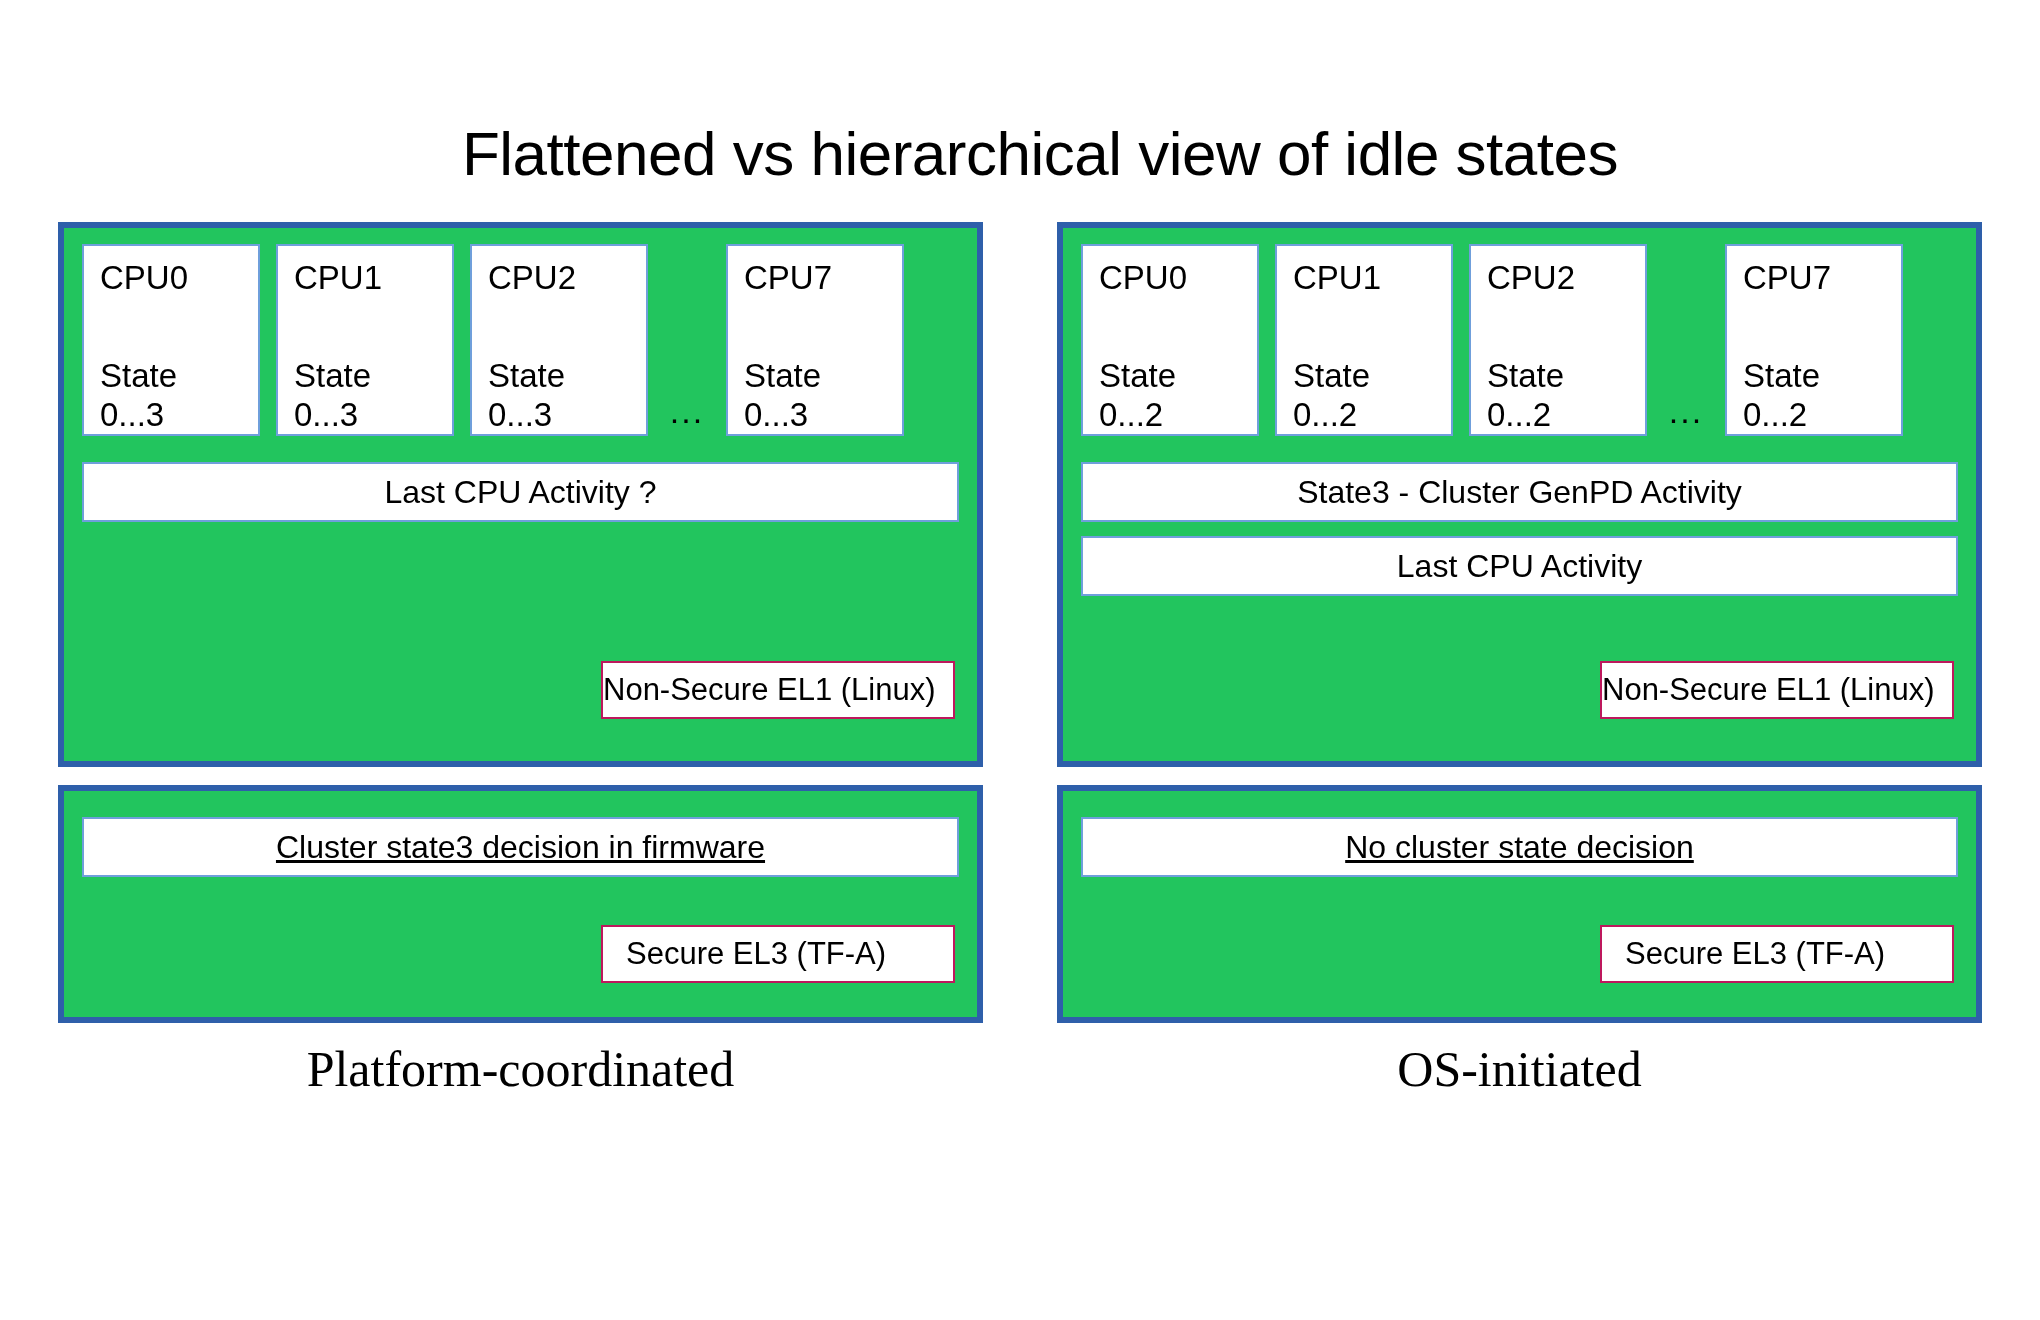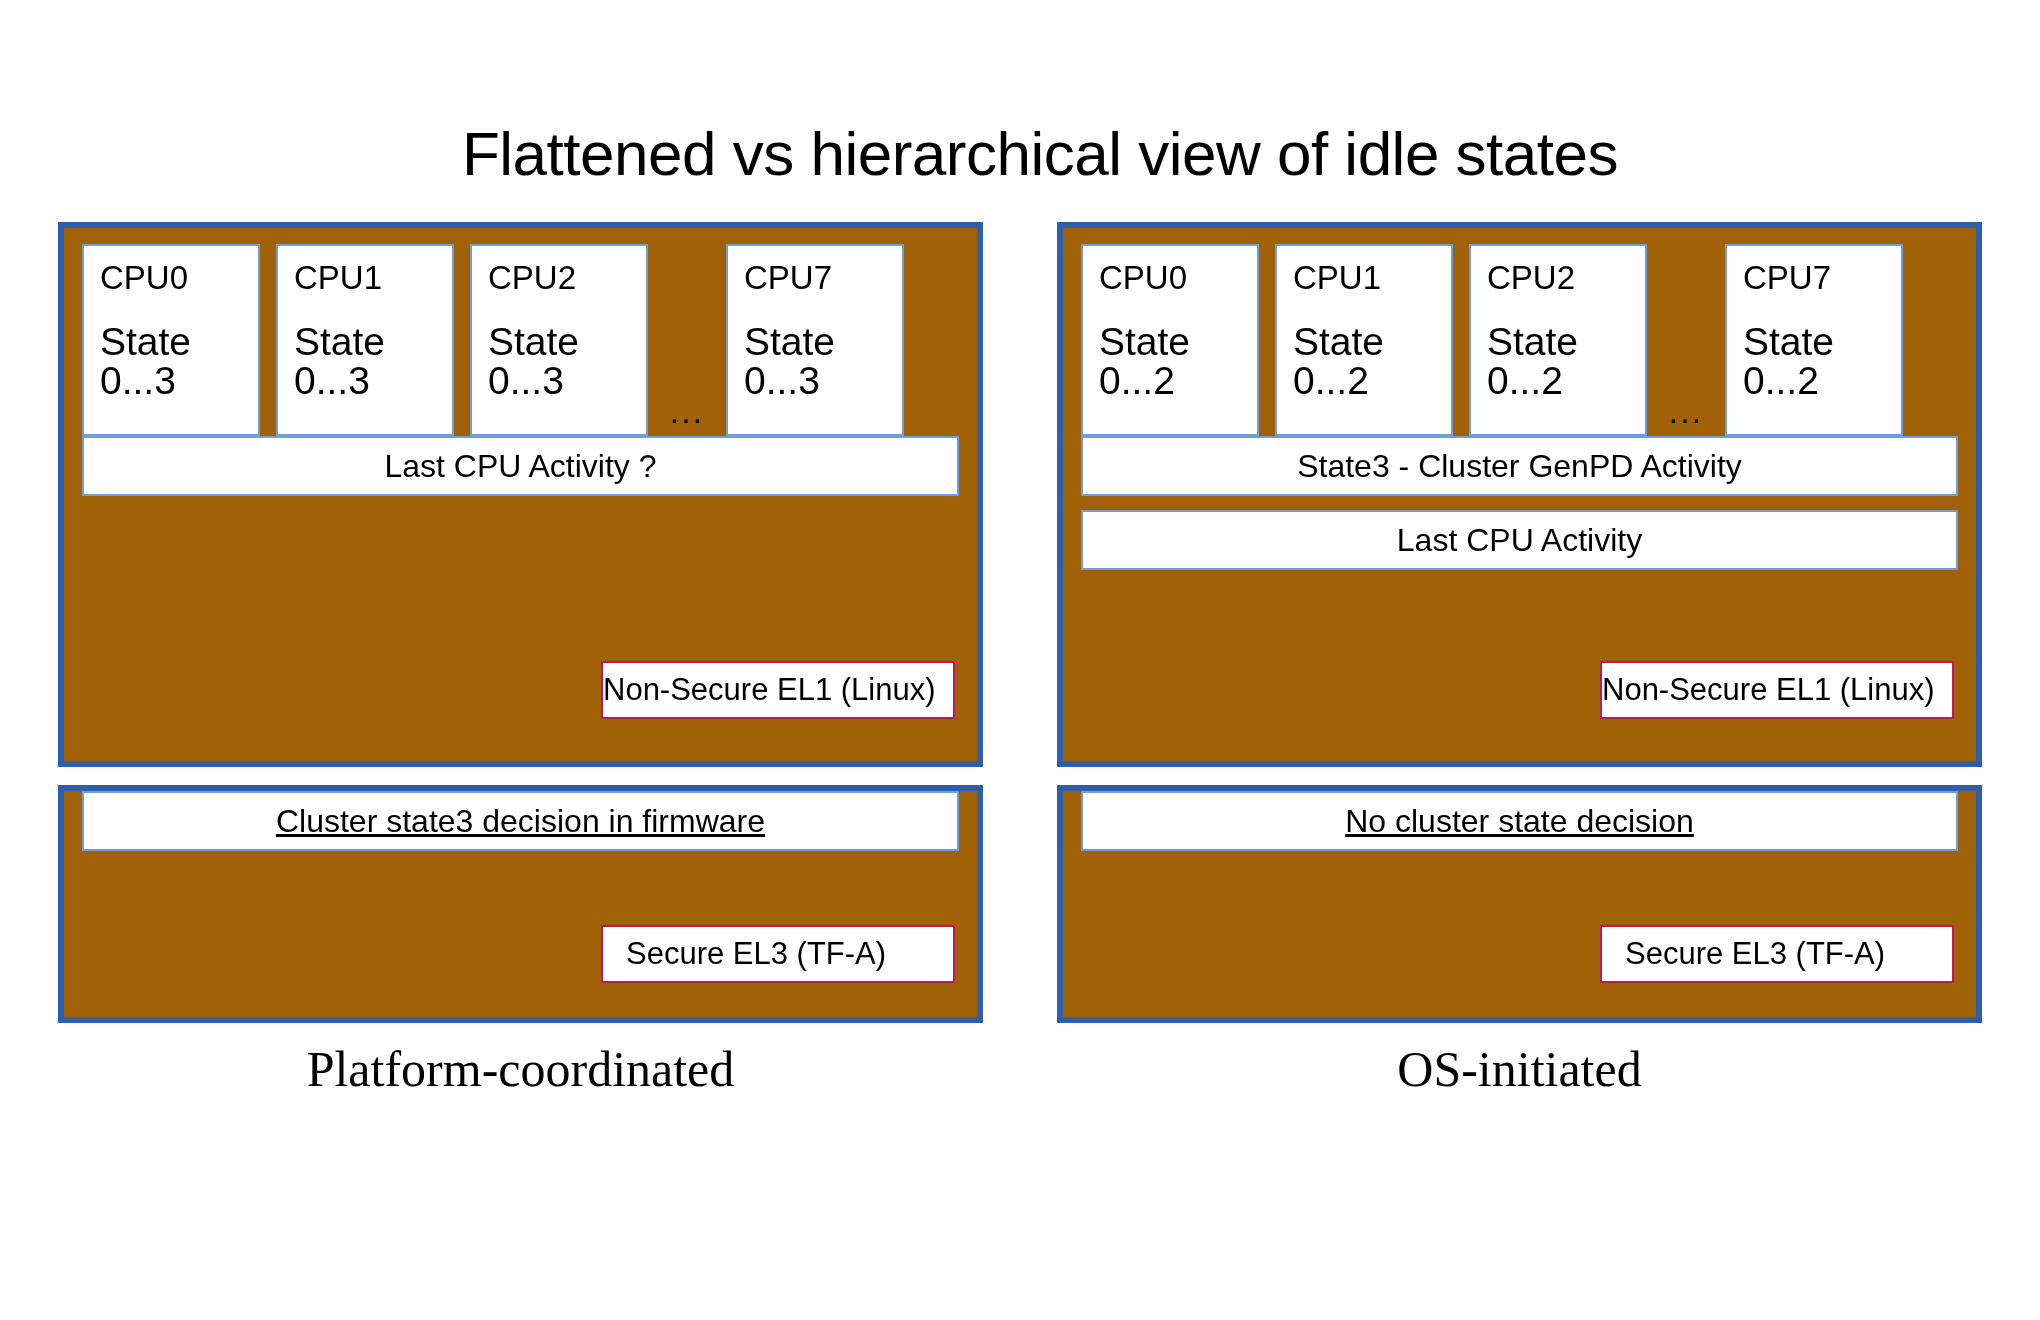--- a/index.html
+++ b/index.html
@@ -37,21 +37,21 @@
     top: 222px;
     width: 925px;
   }
   .column.left  { left: 58px; }
   .column.right { left: 1057px; }
 
   
   .panel {
     box-sizing: border-box;
     border: 6px solid #2e5faa;
-    background: #a16207;
+    background: #22c55e;
     position: relative;
   }
   .panel.os-panel {
     height: 545px;
   }
   .panel.fw-panel {
     height: 238px;
     margin-top: 18px;
     text-decoration: underline;
   }
@@ -70,22 +70,22 @@
     border: 2px solid #6f9fdb;
     background: #ffffff;
     padding: 12px 0 0 16px;
     flex: 0 0 auto;
   }
   .cpu-label {
     font-size: 33px;
     line-height: 40px;
   }
   .cpu-state {
-    margin-top: 24px;
-    font-size: 39px;
+    margin-top: 58px;
+    font-size: 33px;
     line-height: 39px;
   }
   .cpu-state .state-word { display: block; }
   .cpu-state .state-range { display: block; }
 
   .ellipsis {
     flex: 0 0 auto;
     width: 46px;
     font-size: 34px;
     line-height: 34px;
@@ -99,21 +99,21 @@
   .bar {
     box-sizing: border-box;
     border: 2px solid #6f9fdb;
     background: #ffffff;
     height: 60px;
     line-height: 56px;
     text-align: center;
     font-size: 32px;
     margin: 0 18px;
   }
-  .bar.first-bar  { }
+  .bar.first-bar  { margin-top: 26px; }
   .bar.second-bar { margin-top: 14px; }
 
   
   .level-tag {
     box-sizing: border-box;
     position: absolute;
     border: 2px solid #be185d;
     background: #ffffff;
     height: 58px;
     line-height: 54px;

